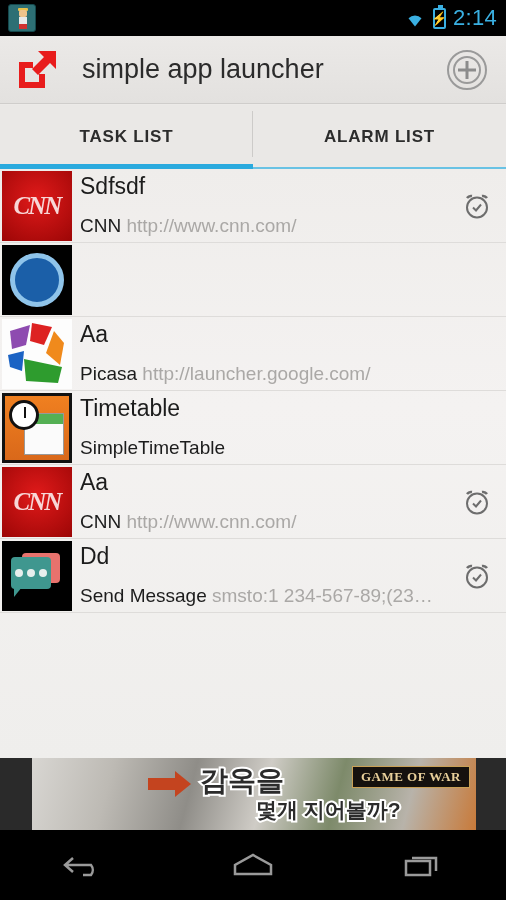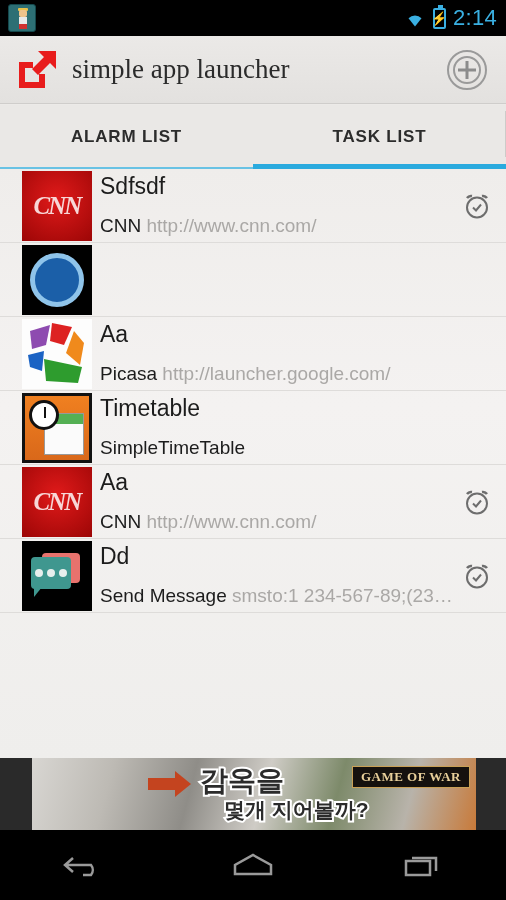--- a/index.html
+++ b/index.html
@@ -32,35 +32,35 @@
   .battery:before { content: ""; position: absolute; top: -5px; left: 3px; width: 5px; height: 3px; background: #3ab0e2; }
   .battery .bolt { position: absolute; inset: 0; display: flex; align-items: center; justify-content: center; color: #fff; font-size: 13px; line-height: 1; }
 
   
   .actionbar {
     position: absolute; top: 36px; left: 0; width: 506px; height: 68px;
     background: linear-gradient(#ebe9e7, #e3e1df);
     display: flex; align-items: center; border-bottom: 1px solid #cfcdcb;
   }
   .app-logo { width: 46px; height: 46px; margin-left: 14px; position: relative; }
-  .app-title { font-size: 27px; color: #2b2b2b; margin-left: 12px; font-weight: 400; font-family: Liberation Serif, serif; }
+  .app-title { font-size: 27px; color: #2b2b2b; margin-left: 22px; font-weight: 400; }
   .add-btn { margin-left: auto; margin-right: 18px; width: 42px; height: 42px; cursor: pointer; }
 
   
   .tabs { position: absolute; top: 105px; left: 0; width: 506px; height: 64px; display: flex; background: #eae8e6; }
   .tab { flex: 1; display: flex; align-items: center; justify-content: center; position: relative; cursor: pointer; }
   .tab-label { font-size: 17px; font-weight: bold; color: #2c2c2c; letter-spacing: 0.8px; }
   .tab .underline { position: absolute; bottom: 0; left: 0; right: 0; height: 5px; background: #2aaade; }
   .tab.inactive .underline { height: 2px; background: #69c2e4; }
   .tab-sep { position: absolute; right: 0; top: 6px; bottom: 12px; width: 1px; background: #cdcbc9; }
 
   
   .list { position: absolute; top: 169px; left: 0; width: 506px; height: 589px;
           background: linear-gradient(#efedeb, #f4f2f1 40%, #efeeec); }
-  .row { position: relative; height: 74px; border-bottom: 1px solid #dedcda; display: flex; align-items: center; cursor: pointer; padding-left: 20px; }
+  .row { position: relative; height: 74px; border-bottom: 1px solid #dedcda; display: flex; align-items: center; cursor: pointer; }
   .row-icon { width: 70px; height: 70px; margin-left: 2px; flex: 0 0 70px; position: relative; overflow: hidden; }
   .row-text { margin-left: 8px; flex: 1; min-width: 0; }
   .row-title { font-size: 23px; color: #1c1c1c; line-height: 1.05; white-space: nowrap; }
   .row-sub { font-size: 19px; color: #1c1c1c; line-height: 1.25; margin-top: 16px; white-space: nowrap; overflow: hidden; }
   .row-url { color: #aaa8a6; }
   .alarm-ico { width: 30px; height: 30px; margin-right: 14px; flex: 0 0 30px; cursor: pointer; }
 
   
   .ic-cnn { background: radial-gradient(circle at 50% 40%, #e01a1a, #9c0606); display: flex; align-items: center; justify-content: center; }
   .ic-cnn .t { color: #f7d7d7; font-size: 25px; font-weight: bold; font-style: italic; letter-spacing: -2px; font-family: "Liberation Serif", serif; }
@@ -78,21 +78,21 @@
   .ic-msg .b2 span { width: 8px; height: 8px; border-radius: 50%; background: #e7efed; }
   .ic-msg .tail { position: absolute; left: 12px; top: 46px; width: 0; height: 0; border-left: 8px solid #3f978f; border-bottom: 10px solid transparent; }
 
   
   .ad { position: absolute; top: 758px; left: 0; width: 506px; height: 72px; background: #2a2a2a; overflow: hidden; }
   .ad-img { position: absolute; left: 32px; top: 0; right: 30px; bottom: 0;
             background: linear-gradient(105deg, #d8d6d2 0%, #bdbab4 18%, #8f8d88 36%, #cfccc6 52%, #7d8a6a 68%, #b8b3aa 84%, #c87a3a 100%); }
   .ad-arrow { position: absolute; left: 148px; top: 20px; width: 30px; height: 12px; background: #c4441f; }
   .ad-arrow:after { content: ""; position: absolute; right: -13px; top: -7px; width: 0; height: 0; border-left: 16px solid #c4441f; border-top: 13px solid transparent; border-bottom: 13px solid transparent; }
   .ad-k1 { position: absolute; left: 200px; top: 4px; font-size: 28px; font-weight: bold; color: #2b2b2b; -webkit-text-stroke: 4px #fff; paint-order: stroke fill; }
-  .ad-k2 { position: absolute; left: 224px; top: 38px; font-size: 21px; font-weight: bold; color: #2b2b2b; -webkit-text-stroke: 4px #fff; paint-order: stroke fill; }
+  .ad-k2 { position: absolute; left: 256px; top: 38px; font-size: 21px; font-weight: bold; color: #2b2b2b; -webkit-text-stroke: 4px #fff; paint-order: stroke fill; }
   .ad-logo { position: absolute; right: 36px; top: 8px; padding: 2px 8px; background: #15110e; border: 1px solid #c9a055; border-radius: 0; color: #e8cf9a; font-family: "Liberation Serif", serif; font-size: 13px; font-weight: bold; letter-spacing: 0.5px; white-space: nowrap; }
 
   
   .navbar { position: absolute; top: 830px; left: 0; width: 506px; height: 70px; background: #000; display: flex; align-items: center; }
   .nav-btn { flex: 1; display: flex; align-items: center; justify-content: center; cursor: pointer; }
 </style>
 </head>
 <body>
 
 <div id="screen">
@@ -128,27 +128,27 @@
     <div class="add-btn">
       <svg width="42" height="42" viewBox="0 0 42 42">
         <circle cx="21" cy="21" r="19" fill="none" stroke="#9a9a9a" stroke-width="2"></circle>
         <circle cx="21" cy="21" r="13" fill="none" stroke="#9a9a9a" stroke-width="2"></circle>
         <path d="M21 12 v18 M12 21 h18" stroke="#8c8c8c" stroke-width="3"></path>
       </svg>
     </div>
   </div>
 
   <div class="tabs">
-    <div class="tab inactive">
-      <span class="tab-label">ALARM LIST</span>
-      <div class="underline"></div>
-    </div>
     <div class="tab">
       <span class="tab-label">TASK LIST</span>
       <div class="tab-sep"></div>
+      <div class="underline"></div>
+    </div>
+    <div class="tab inactive">
+      <span class="tab-label">ALARM LIST</span>
       <div class="underline"></div>
     </div>
   </div>
 
   <div class="list">
 
     <div class="row">
       <div class="row-icon ic-cnn">
         <span class="t">CNN</span>
       </div>

